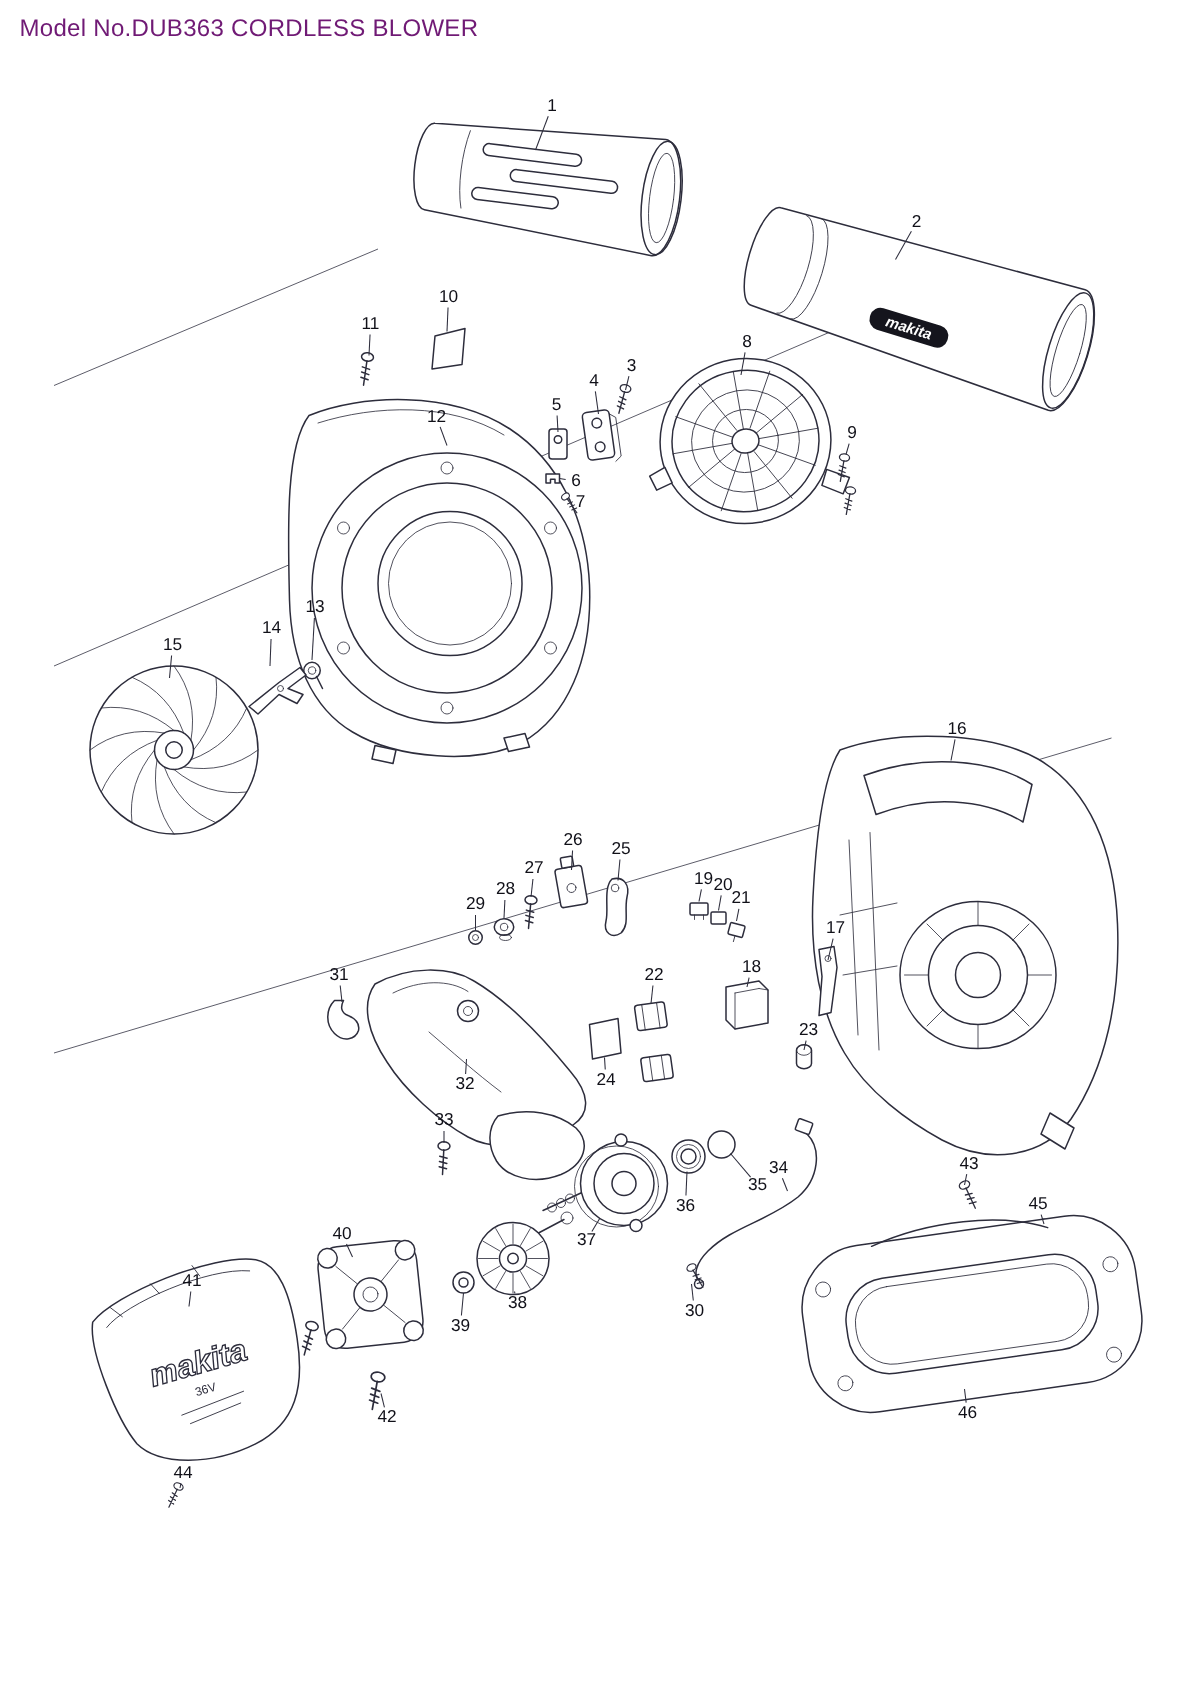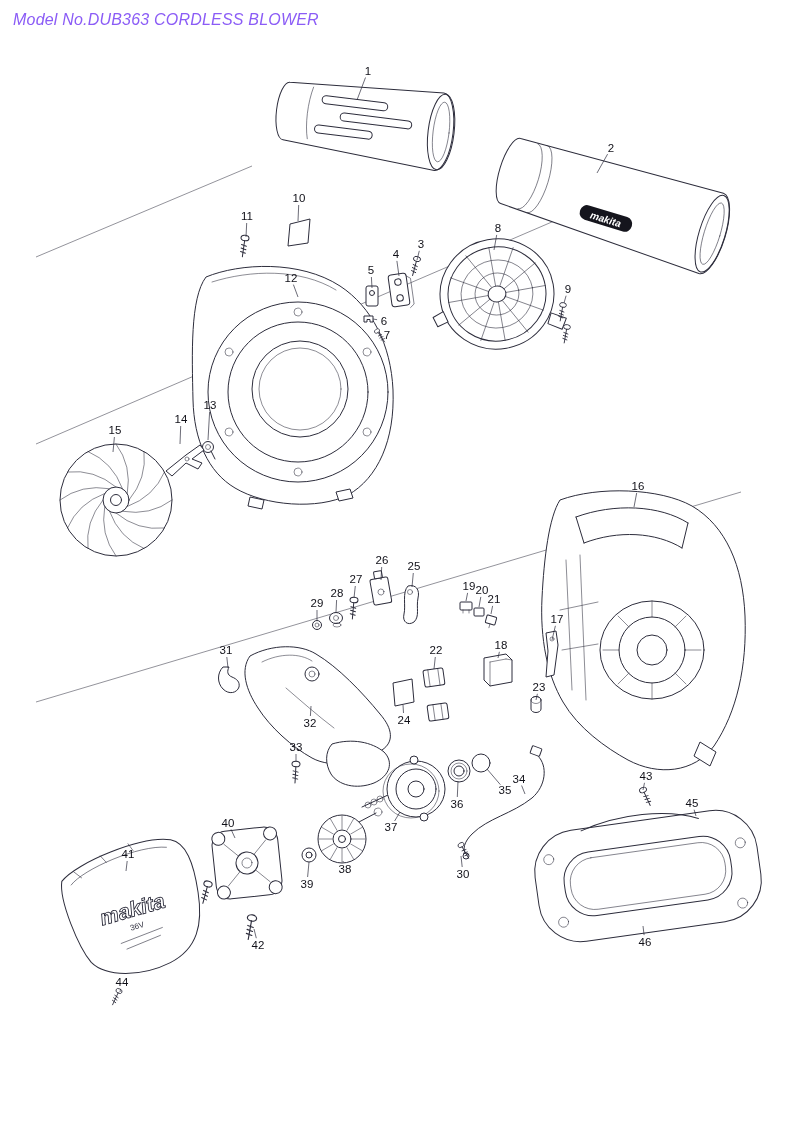--- a/index.html
+++ b/index.html
@@ -1,19 +1,19 @@
 <!DOCTYPE html>
 <html><head>
 <meta charset="utf-8">
 <style>
   html,body{margin:0;padding:0;background:#fff;}
   body{width:800px;height:1131px;position:relative;overflow:hidden;
        font-family:"Liberation Sans","DejaVu Sans",sans-serif;}
   .page{position:absolute;inset:0;background:#fff;}
-  .title{position:absolute;left:13px;top:11px;font-size:16px;color:#8b5cf6;letter-spacing:.2px;font-style:italic;}
+  .title{position:absolute;left:13px;top:11px;font-size:16px;color:#701a75;letter-spacing:.2px;}
   svg{position:absolute;left:0;top:0;}
   .part{fill:#fff;stroke:#2d2d3c;stroke-width:1;stroke-linejoin:round;}
   .ln{fill:none;stroke:#2d2d3c;stroke-width:1;stroke-linecap:round;}
   .thin{fill:none;stroke:#2d2d3c;stroke-width:.55;stroke-linecap:round;}
   .construction{stroke:#4a4a58;stroke-width:.6;}
   .leader{stroke:#2d2d3c;stroke-width:.7;}
   .part-num{font-size:11.5px;fill:#101018;text-anchor:middle;dominant-baseline:central;
             font-family:"Liberation Sans","DejaVu Sans",sans-serif;}
   .brandtxt{font-style:italic;font-weight:bold;}
 </style>

